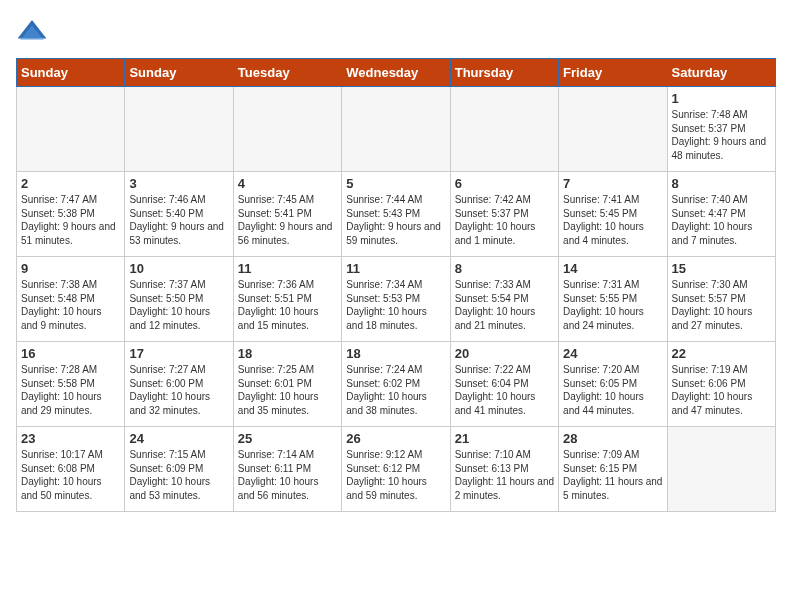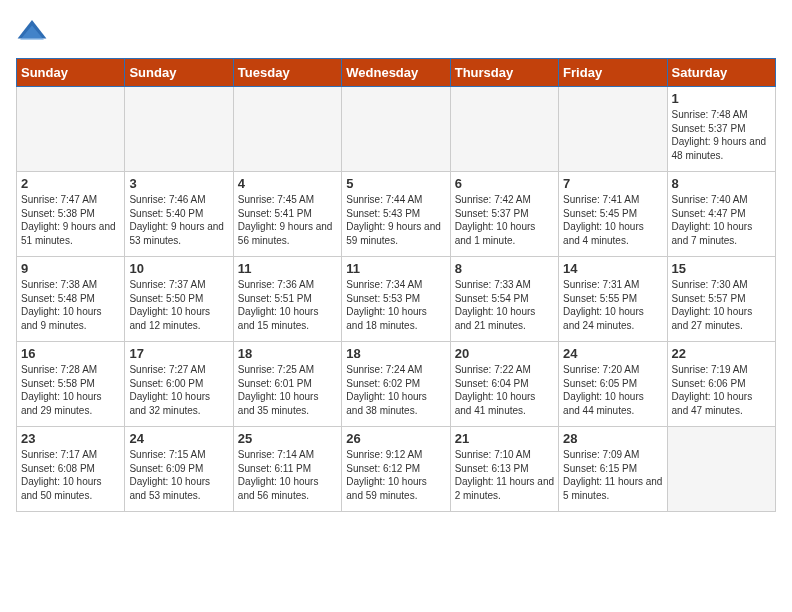--- a/index.html
+++ b/index.html
@@ -288,21 +288,21 @@
           <span class="day-number">22</span>
           <div class="day-info">Sunrise: 7:19 AM
 Sunset: 6:06 PM
 Daylight: 10 hours
 and 47 minutes.</div>
         </td>
       </tr>
       <tr>
         <td>
           <span class="day-number">23</span>
-          <div class="day-info">Sunrise: 7:17 AM
+          <div class="day-info">Sunrise: 10:17 AM
 Sunset: 6:08 PM
 Daylight: 10 hours
 and 50 minutes.</div>
         </td>
         <td>
           <span class="day-number">24</span>
           <div class="day-info">Sunrise: 7:15 AM
 Sunset: 6:09 PM
 Daylight: 10 hours
 and 53 minutes.</div>

